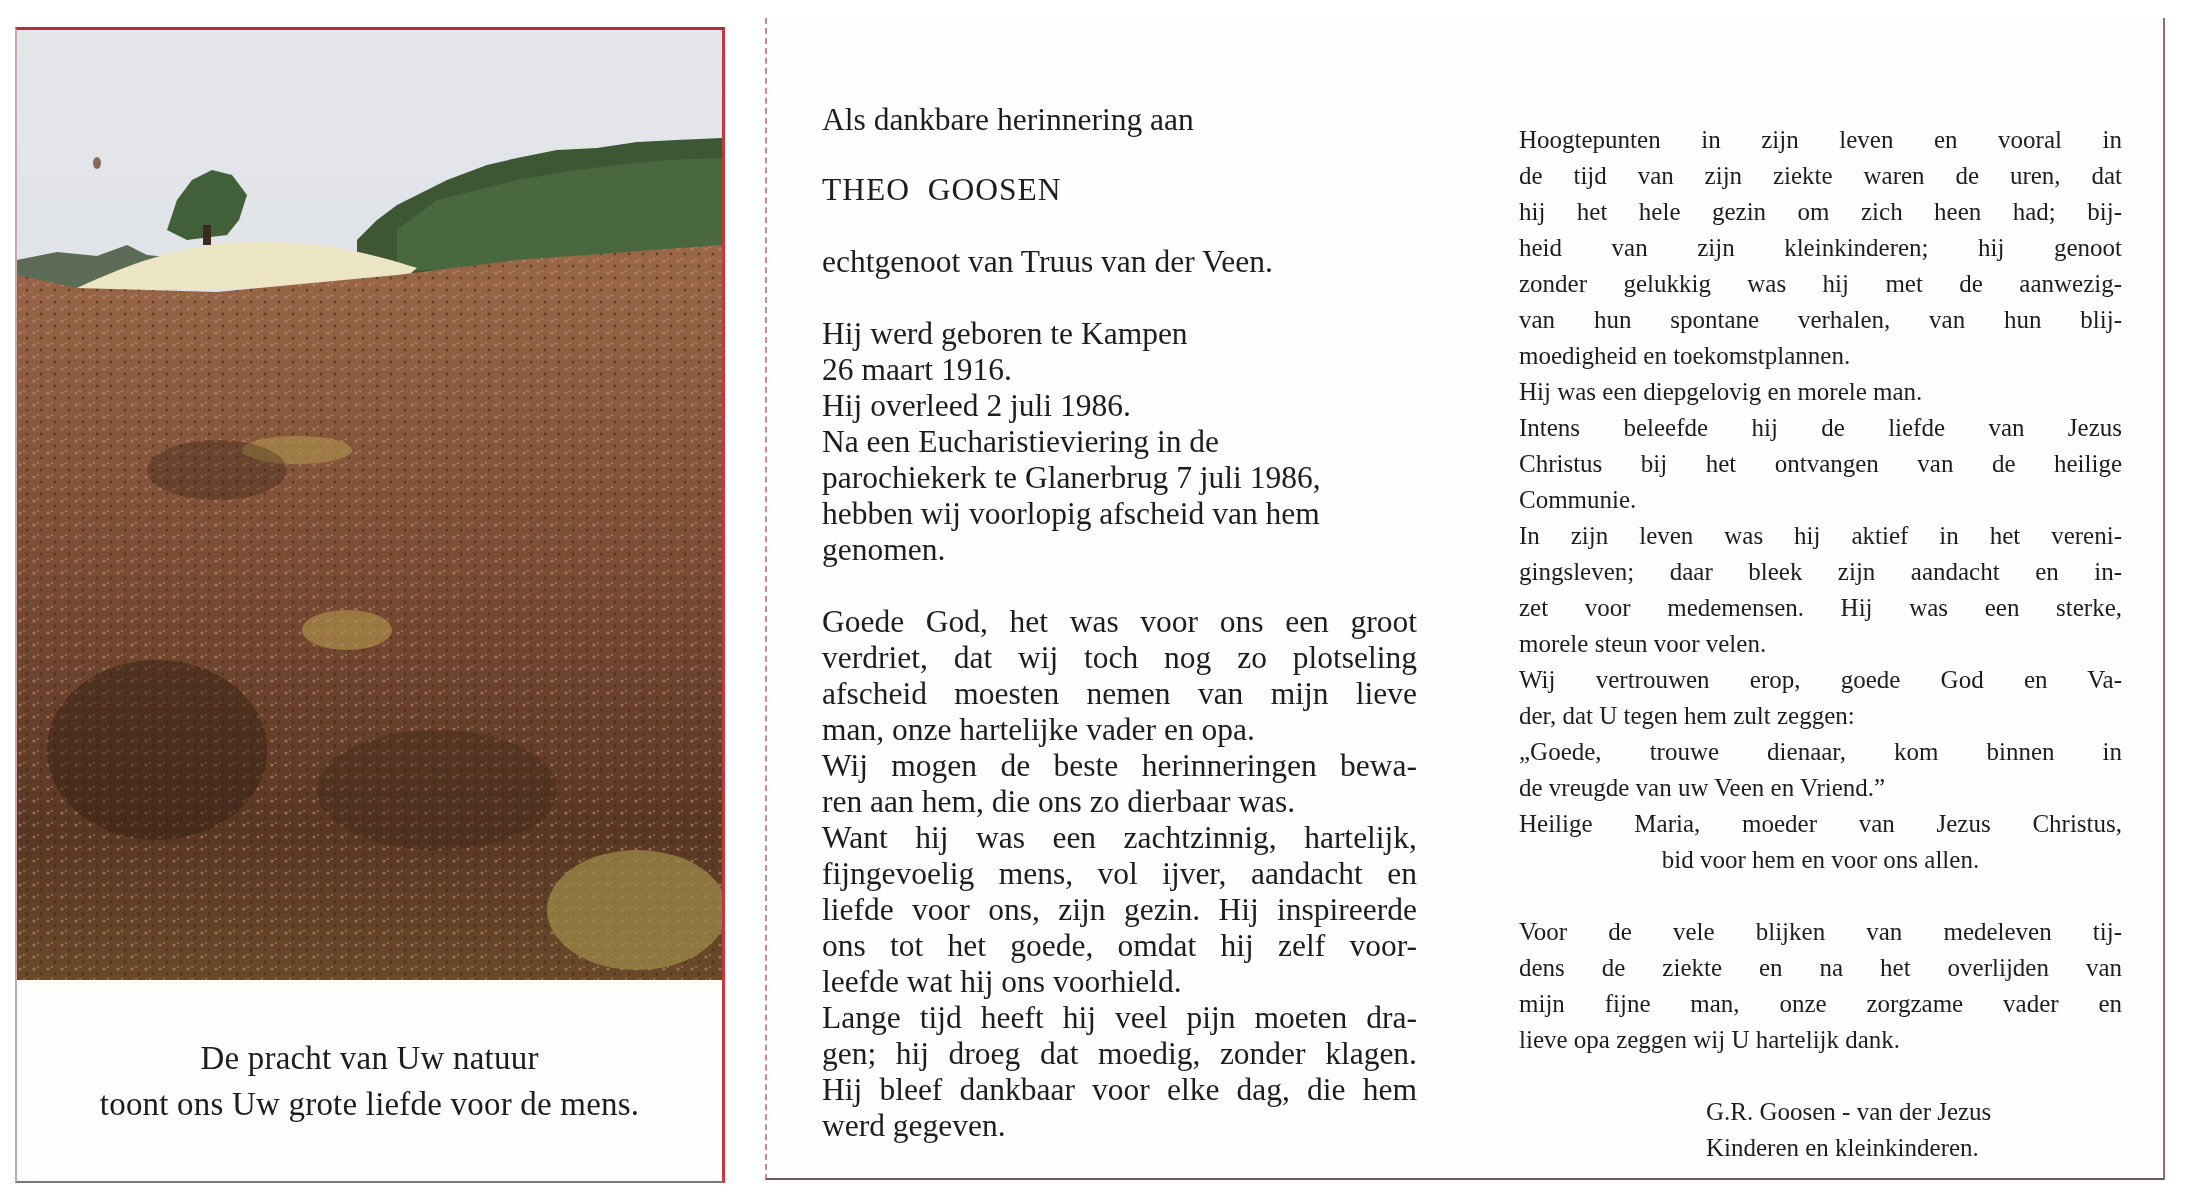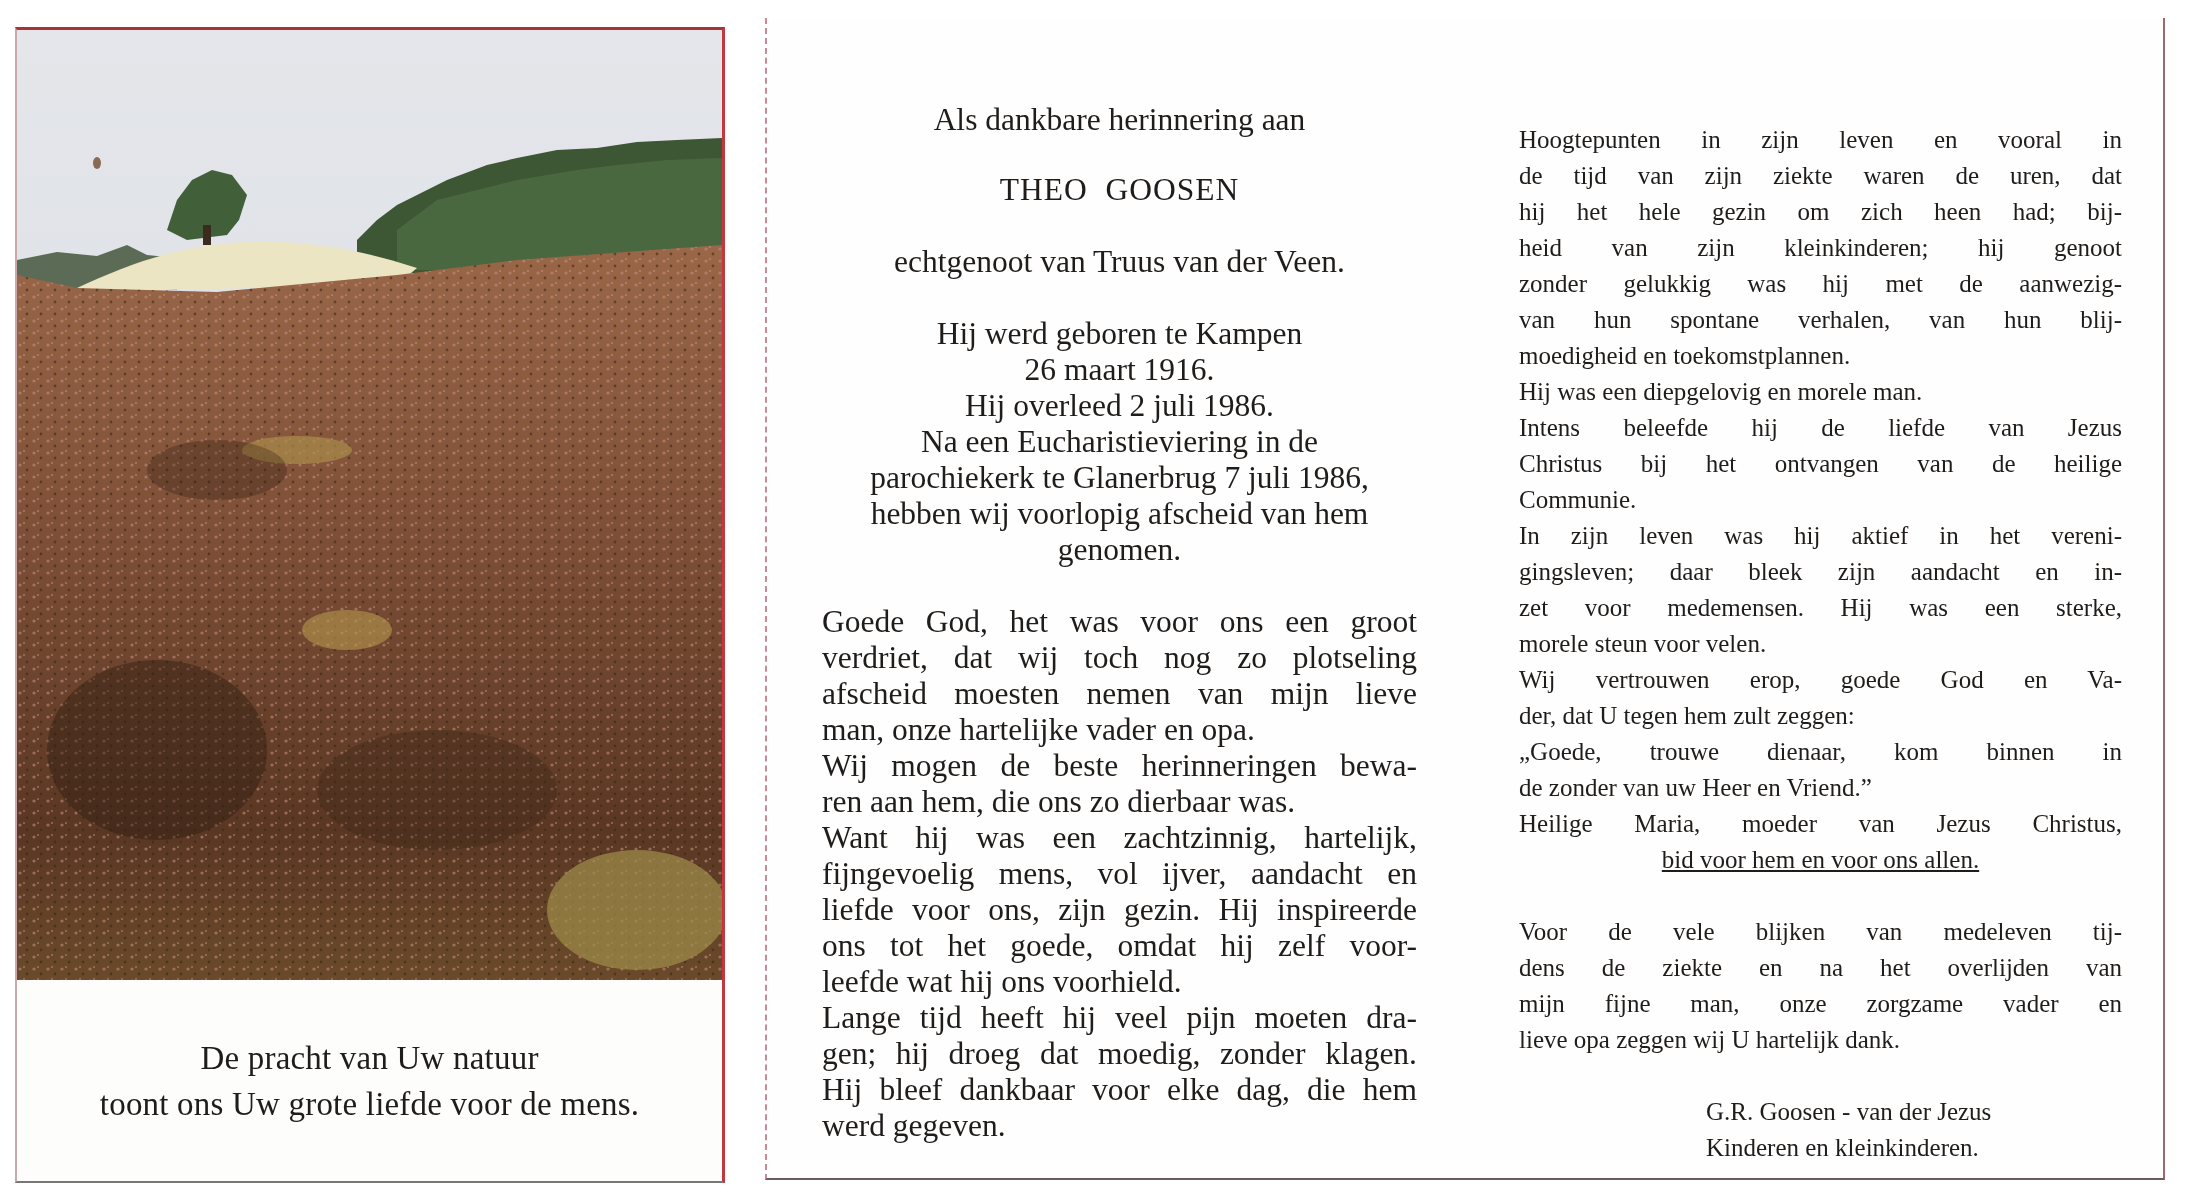--- a/index.html
+++ b/index.html
@@ -22,21 +22,21 @@
   }
   .card-right {
     position:absolute; left:765px; top:18px; width:1400px; height:1162px;
     background:#fefefe; border-left:2px dashed #c98a97; border-right:2px solid #9a6a6e;
     border-bottom:2px solid #6b5a5e; box-sizing:border-box;
   }
   .col-mid {
     position:absolute; left:55px; top:84px; width:595px;
     font-size:31.5px; line-height:36px;
   }
-  .col-mid .center { text-align:center; }
+  .col-mid .center { }
   .col-mid .intro { margin:0; }
   .col-mid .name { margin-top:34px; letter-spacing:1px; }
   .col-mid .spouse { margin-top:36px; }
   .col-mid .dates { margin-top:36px; }
   .col-mid .prayer { margin-top:36px; }
   .line { display:block; white-space:nowrap; }
   .just { text-align:justify; text-align-last:justify; }
   .left { text-align:left; }
   .col-right {
     position:absolute; left:752px; top:104px; width:603px;
@@ -147,24 +147,24 @@
         <span class="line just">Intens beleefde hij de liefde van Jezus</span>
         <span class="line just">Christus bij het ontvangen van de heilige</span>
         <span class="line left">Communie.</span>
         <span class="line just">In zijn leven was hij aktief in het vereni-</span>
         <span class="line just">gingsleven; daar bleek zijn aandacht en in-</span>
         <span class="line just">zet voor medemensen. Hij was een sterke,</span>
         <span class="line left">morele steun voor velen.</span>
         <span class="line just">Wij vertrouwen erop, goede God en Va-</span>
         <span class="line left">der, dat U tegen hem zult zeggen:</span>
         <span class="line just">„Goede, trouwe dienaar, kom binnen in</span>
-        <span class="line left">de zonder van uw Heer en Vriend.”</span>
+        <span class="line left">de vreugde van uw Veen en Vriend.”</span>
         <span class="line just">Heilige Maria, moeder van Jezus Christus,</span>
       </div>
-    <div class="center" style="text-align:center;text-decoration:underline;">bid voor hem en voor ons allen.</div>
+    <div class="center" style="text-align:center;">bid voor hem en voor ons allen.</div>
     <div class="thanks">
         <span class="line just">Voor de vele blijken van medeleven tij-</span>
         <span class="line just">dens de ziekte en na het overlijden van</span>
         <span class="line just">mijn fijne man, onze zorgzame vader en</span>
         <span class="line left">lieve opa zeggen wij U hartelijk dank.</span>
       </div>
     <div class="sign">
       <span class="line">G.R. Goosen - van der Jezus</span>
       <span class="line">Kinderen en kleinkinderen.</span>
     </div>

